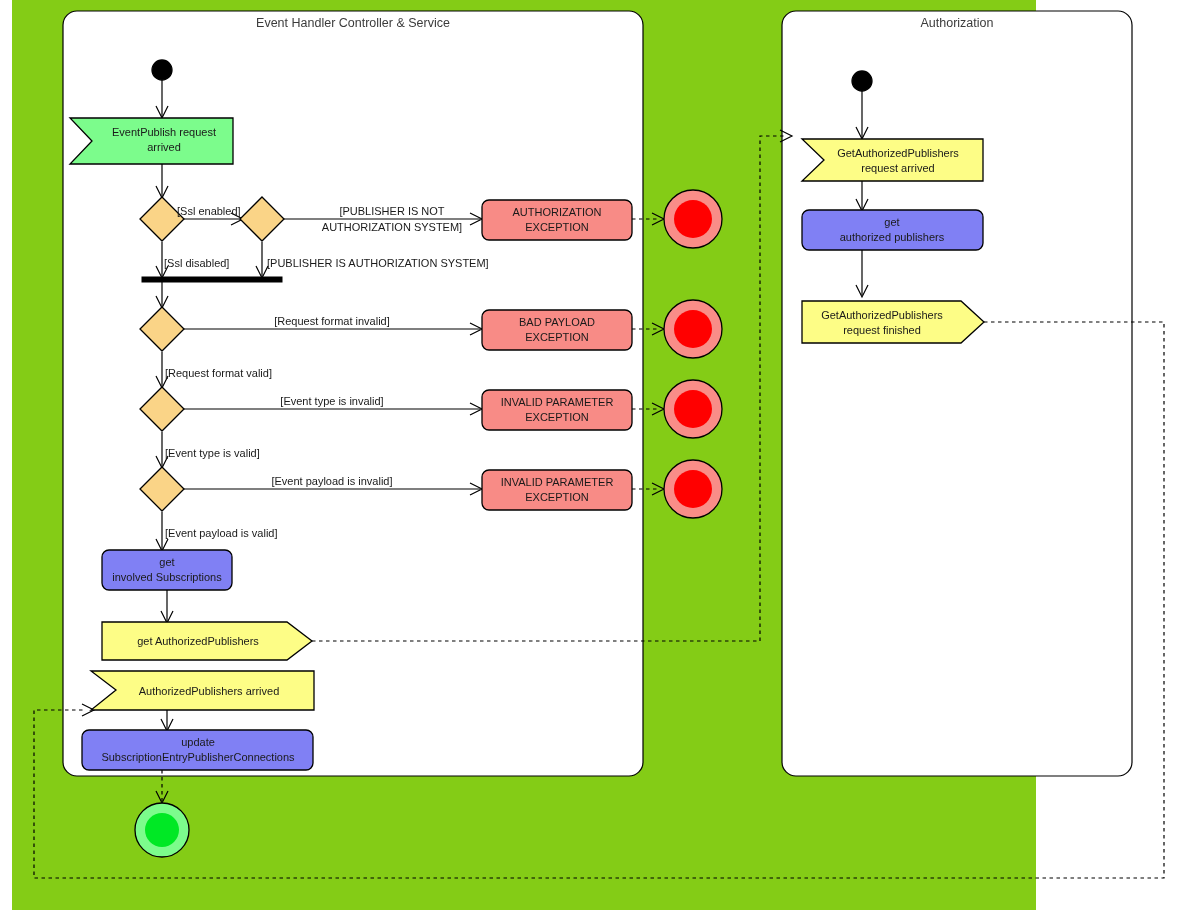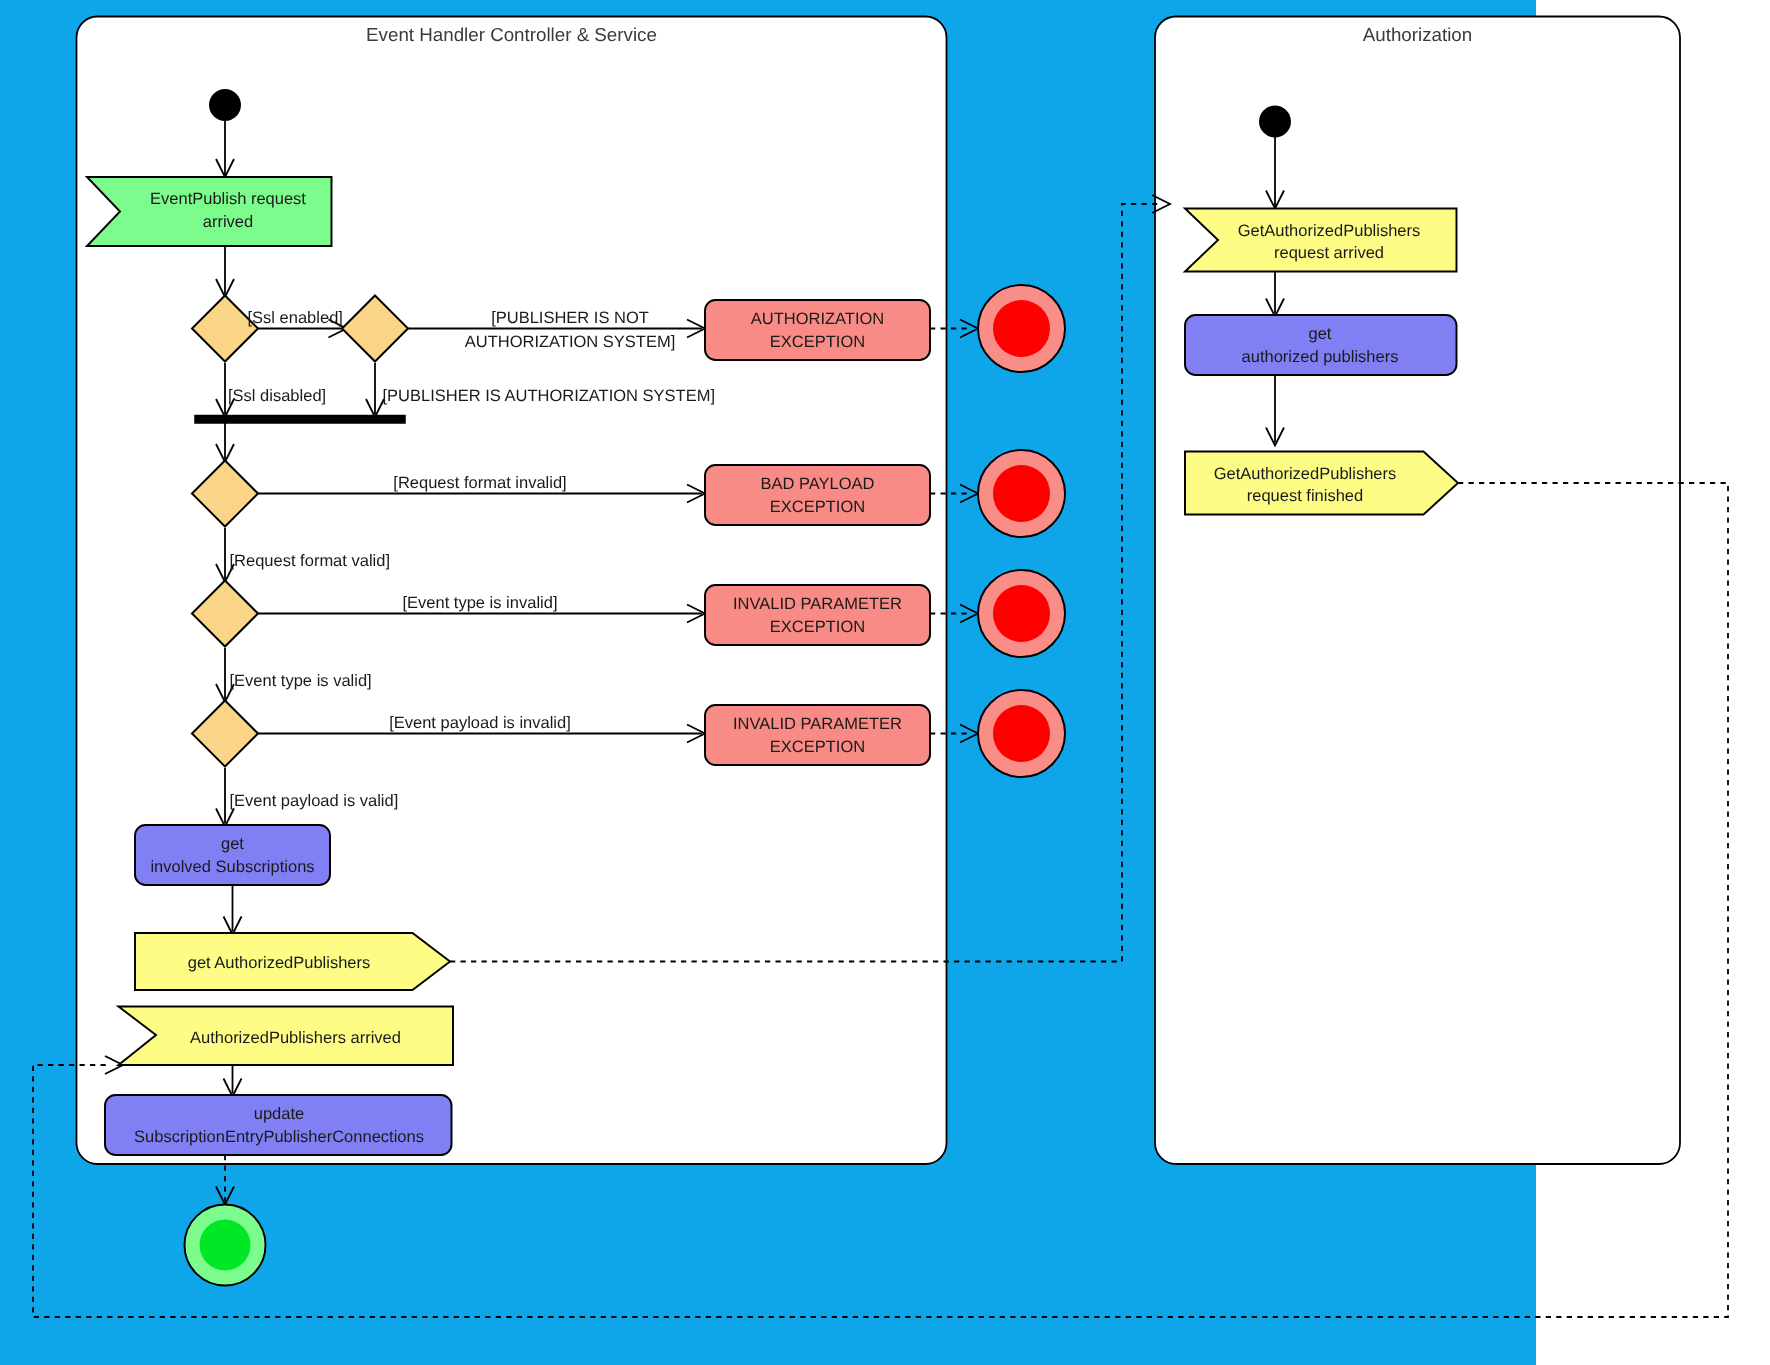--- a/index.html
+++ b/index.html
@@ -10,21 +10,22 @@
   body {
     width: 1180px;
     height: 910px;
     font-family: "Liberation Sans", sans-serif;
     overflow: hidden;
   }
   #diagram-root {
     position: relative;
     width: 1024px;
     height: 910px;
-    background: #0ea5e9;
+    background: #84cc16;
+    margin-left: 12px;
   }
   svg#uml {
     display: block;
     width: 1180px;
     height: 910px;
   }
   .lane-rect {
     fill: #ffffff;
     stroke: #000000;
     stroke-width: 1.2;

